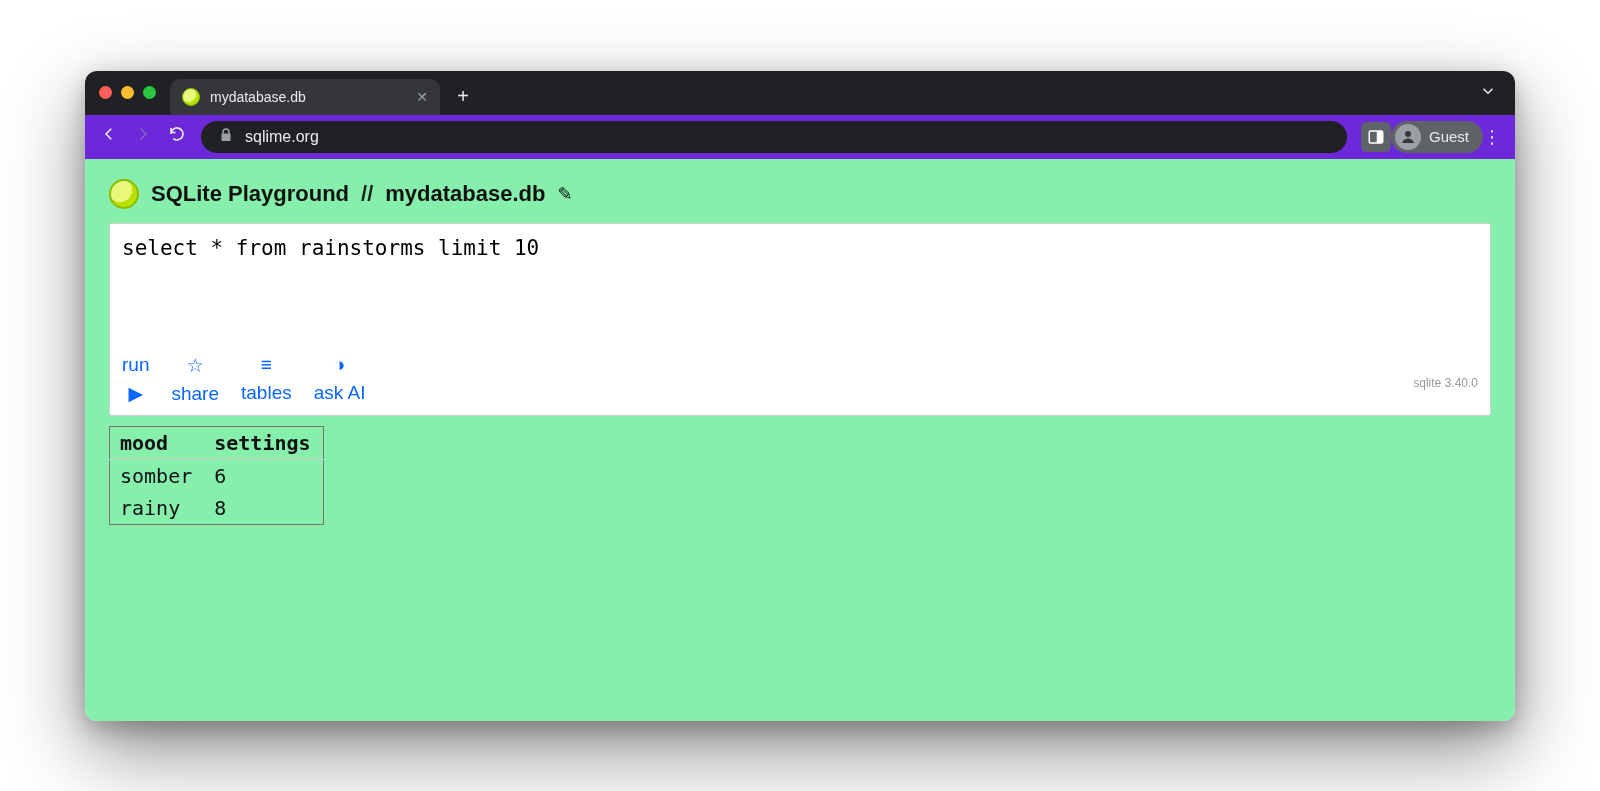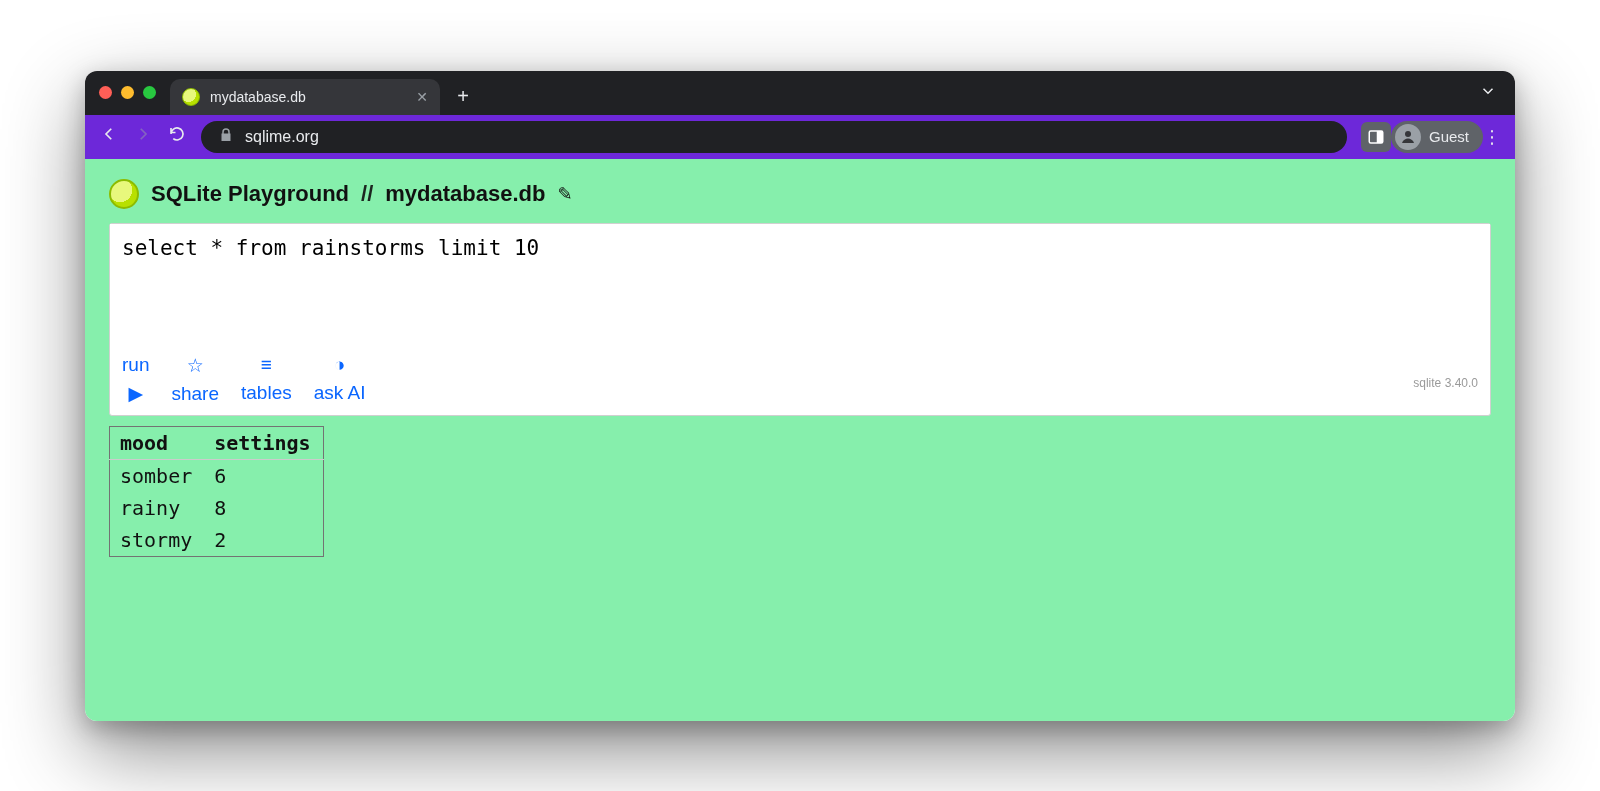--- a/index.html
+++ b/index.html
@@ -314,21 +314,17 @@
         </thead>
       <tbody>
         <tr>
           <td>somber</td>
           <td>6</td>
         </tr>
         <tr>
           <td>rainy</td>
           <td>8</td>
         </tr>
-        <tr>
-          <td>stormy</td>
-          <td>2</td>
-        </tr>
       </tbody>
     </table>
 
   </div>
 </div>
 
 </body></html>

